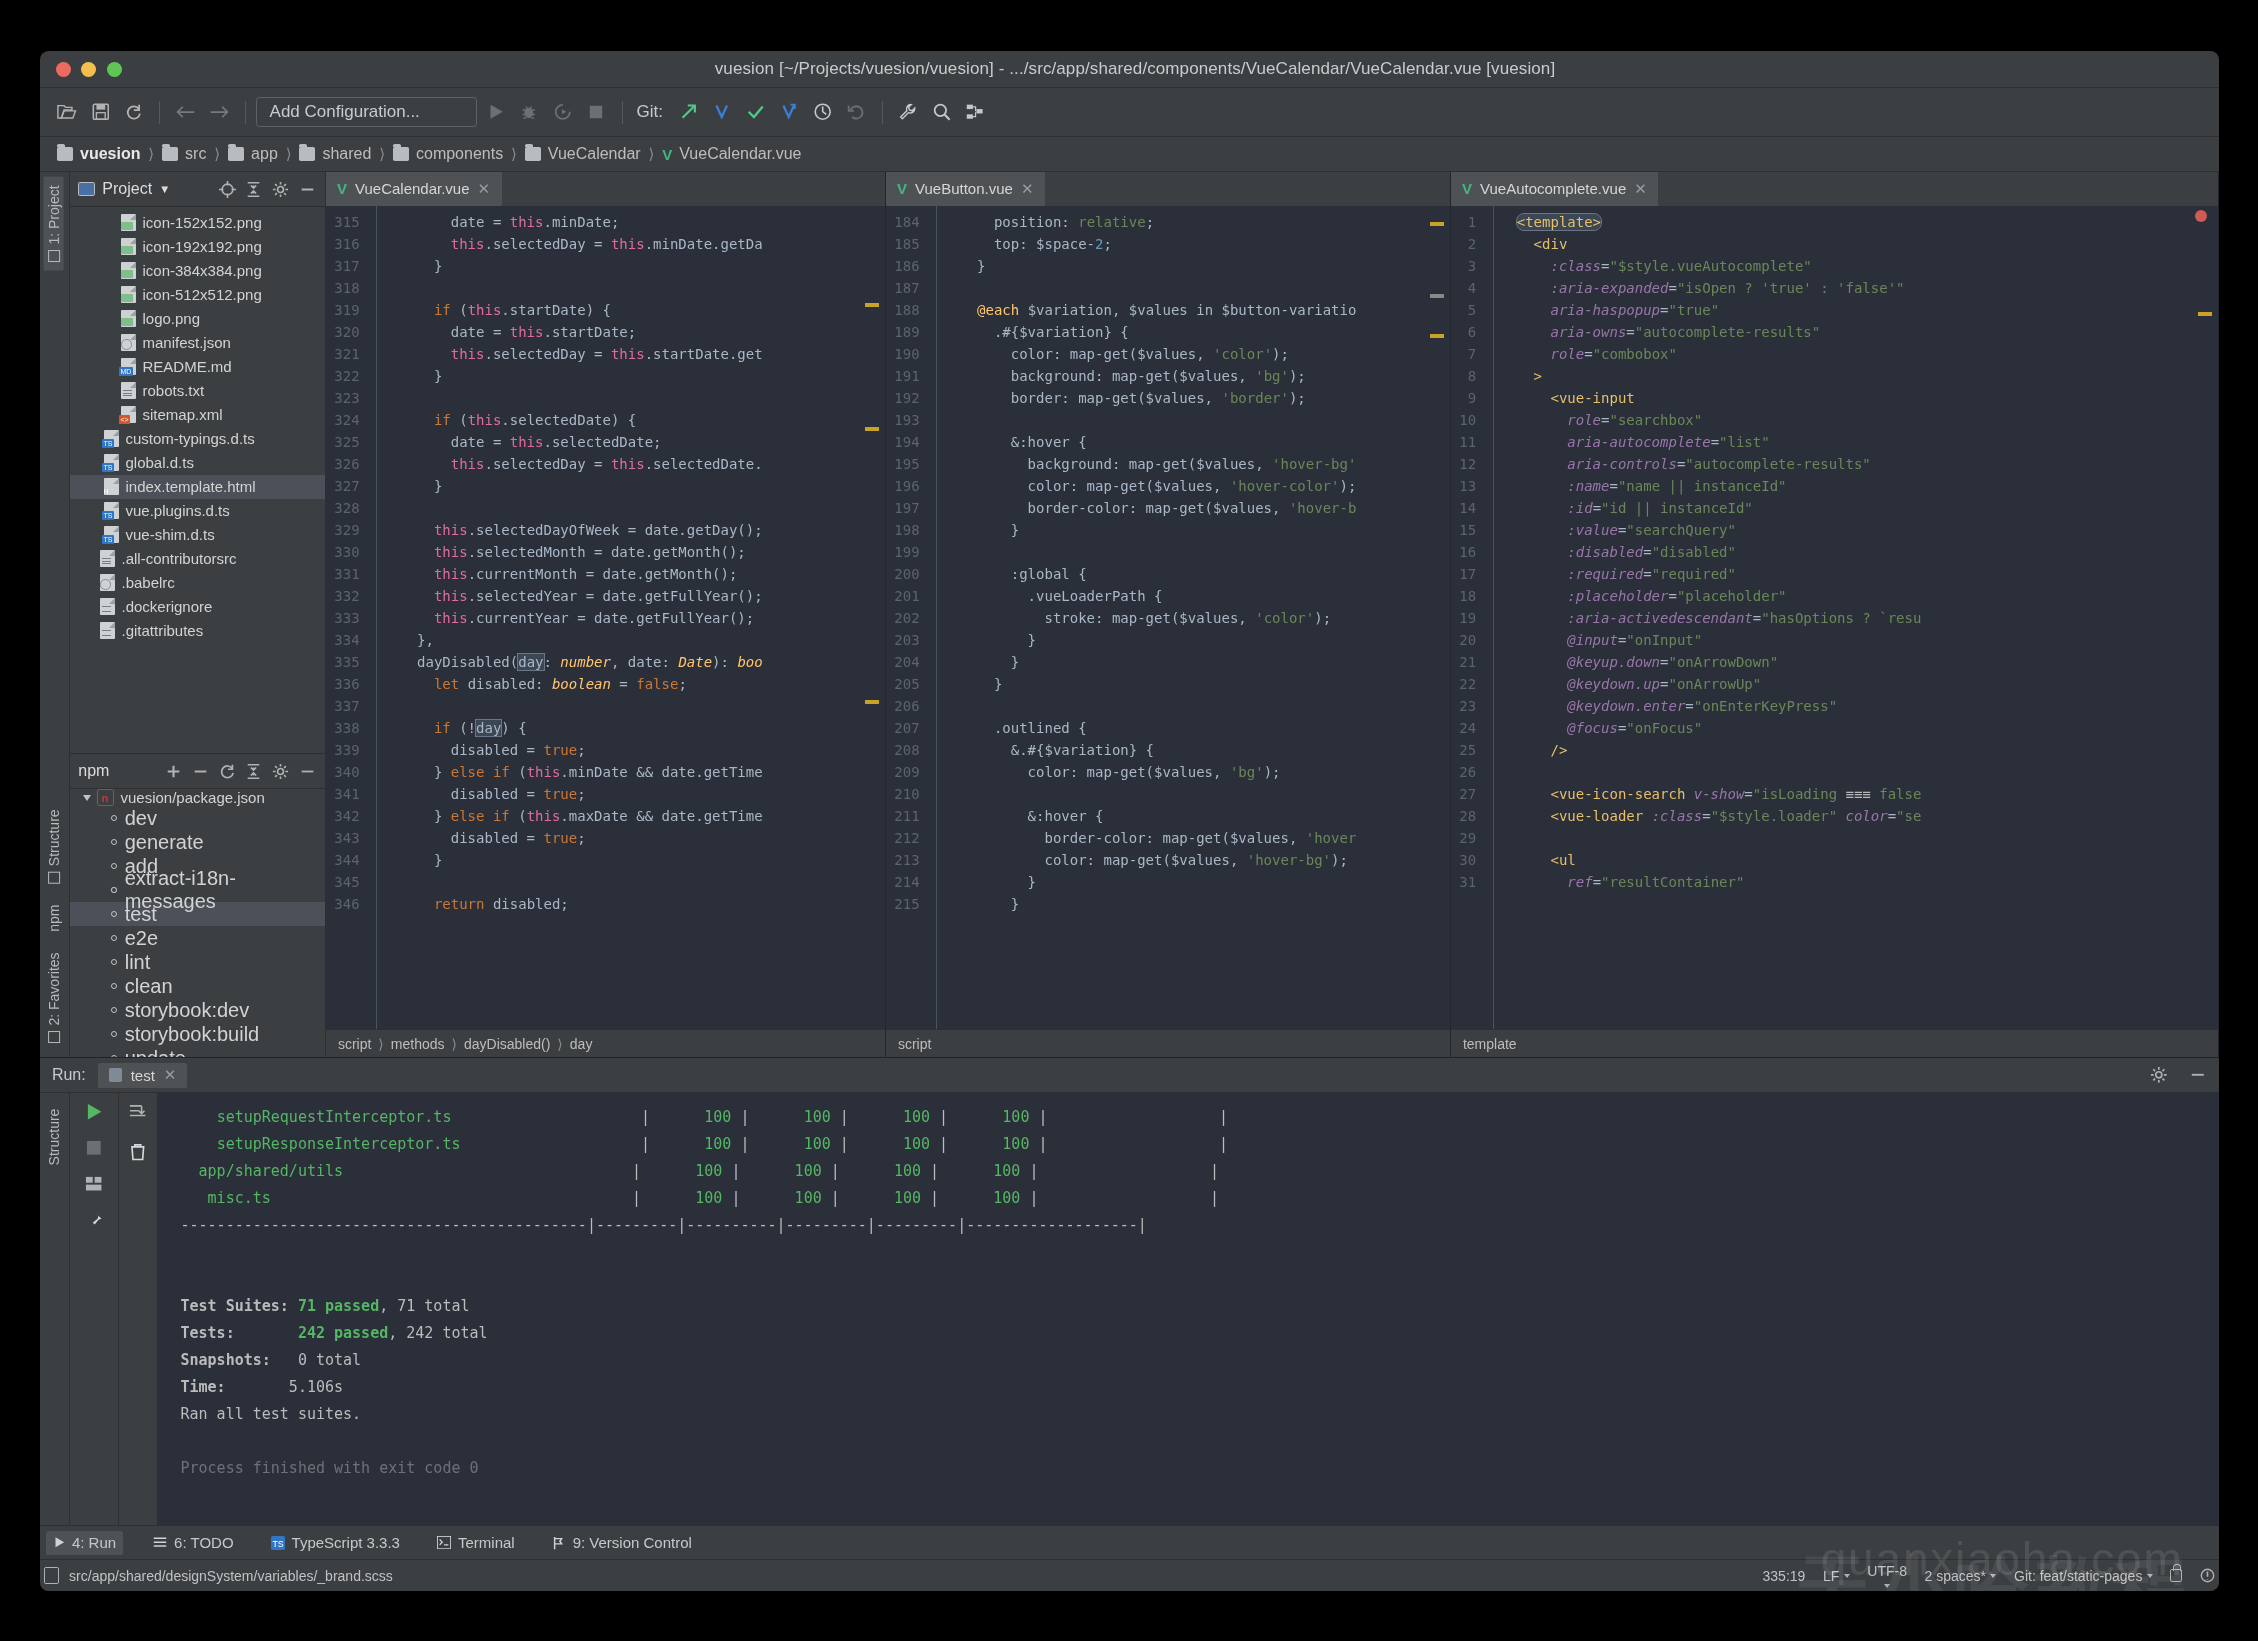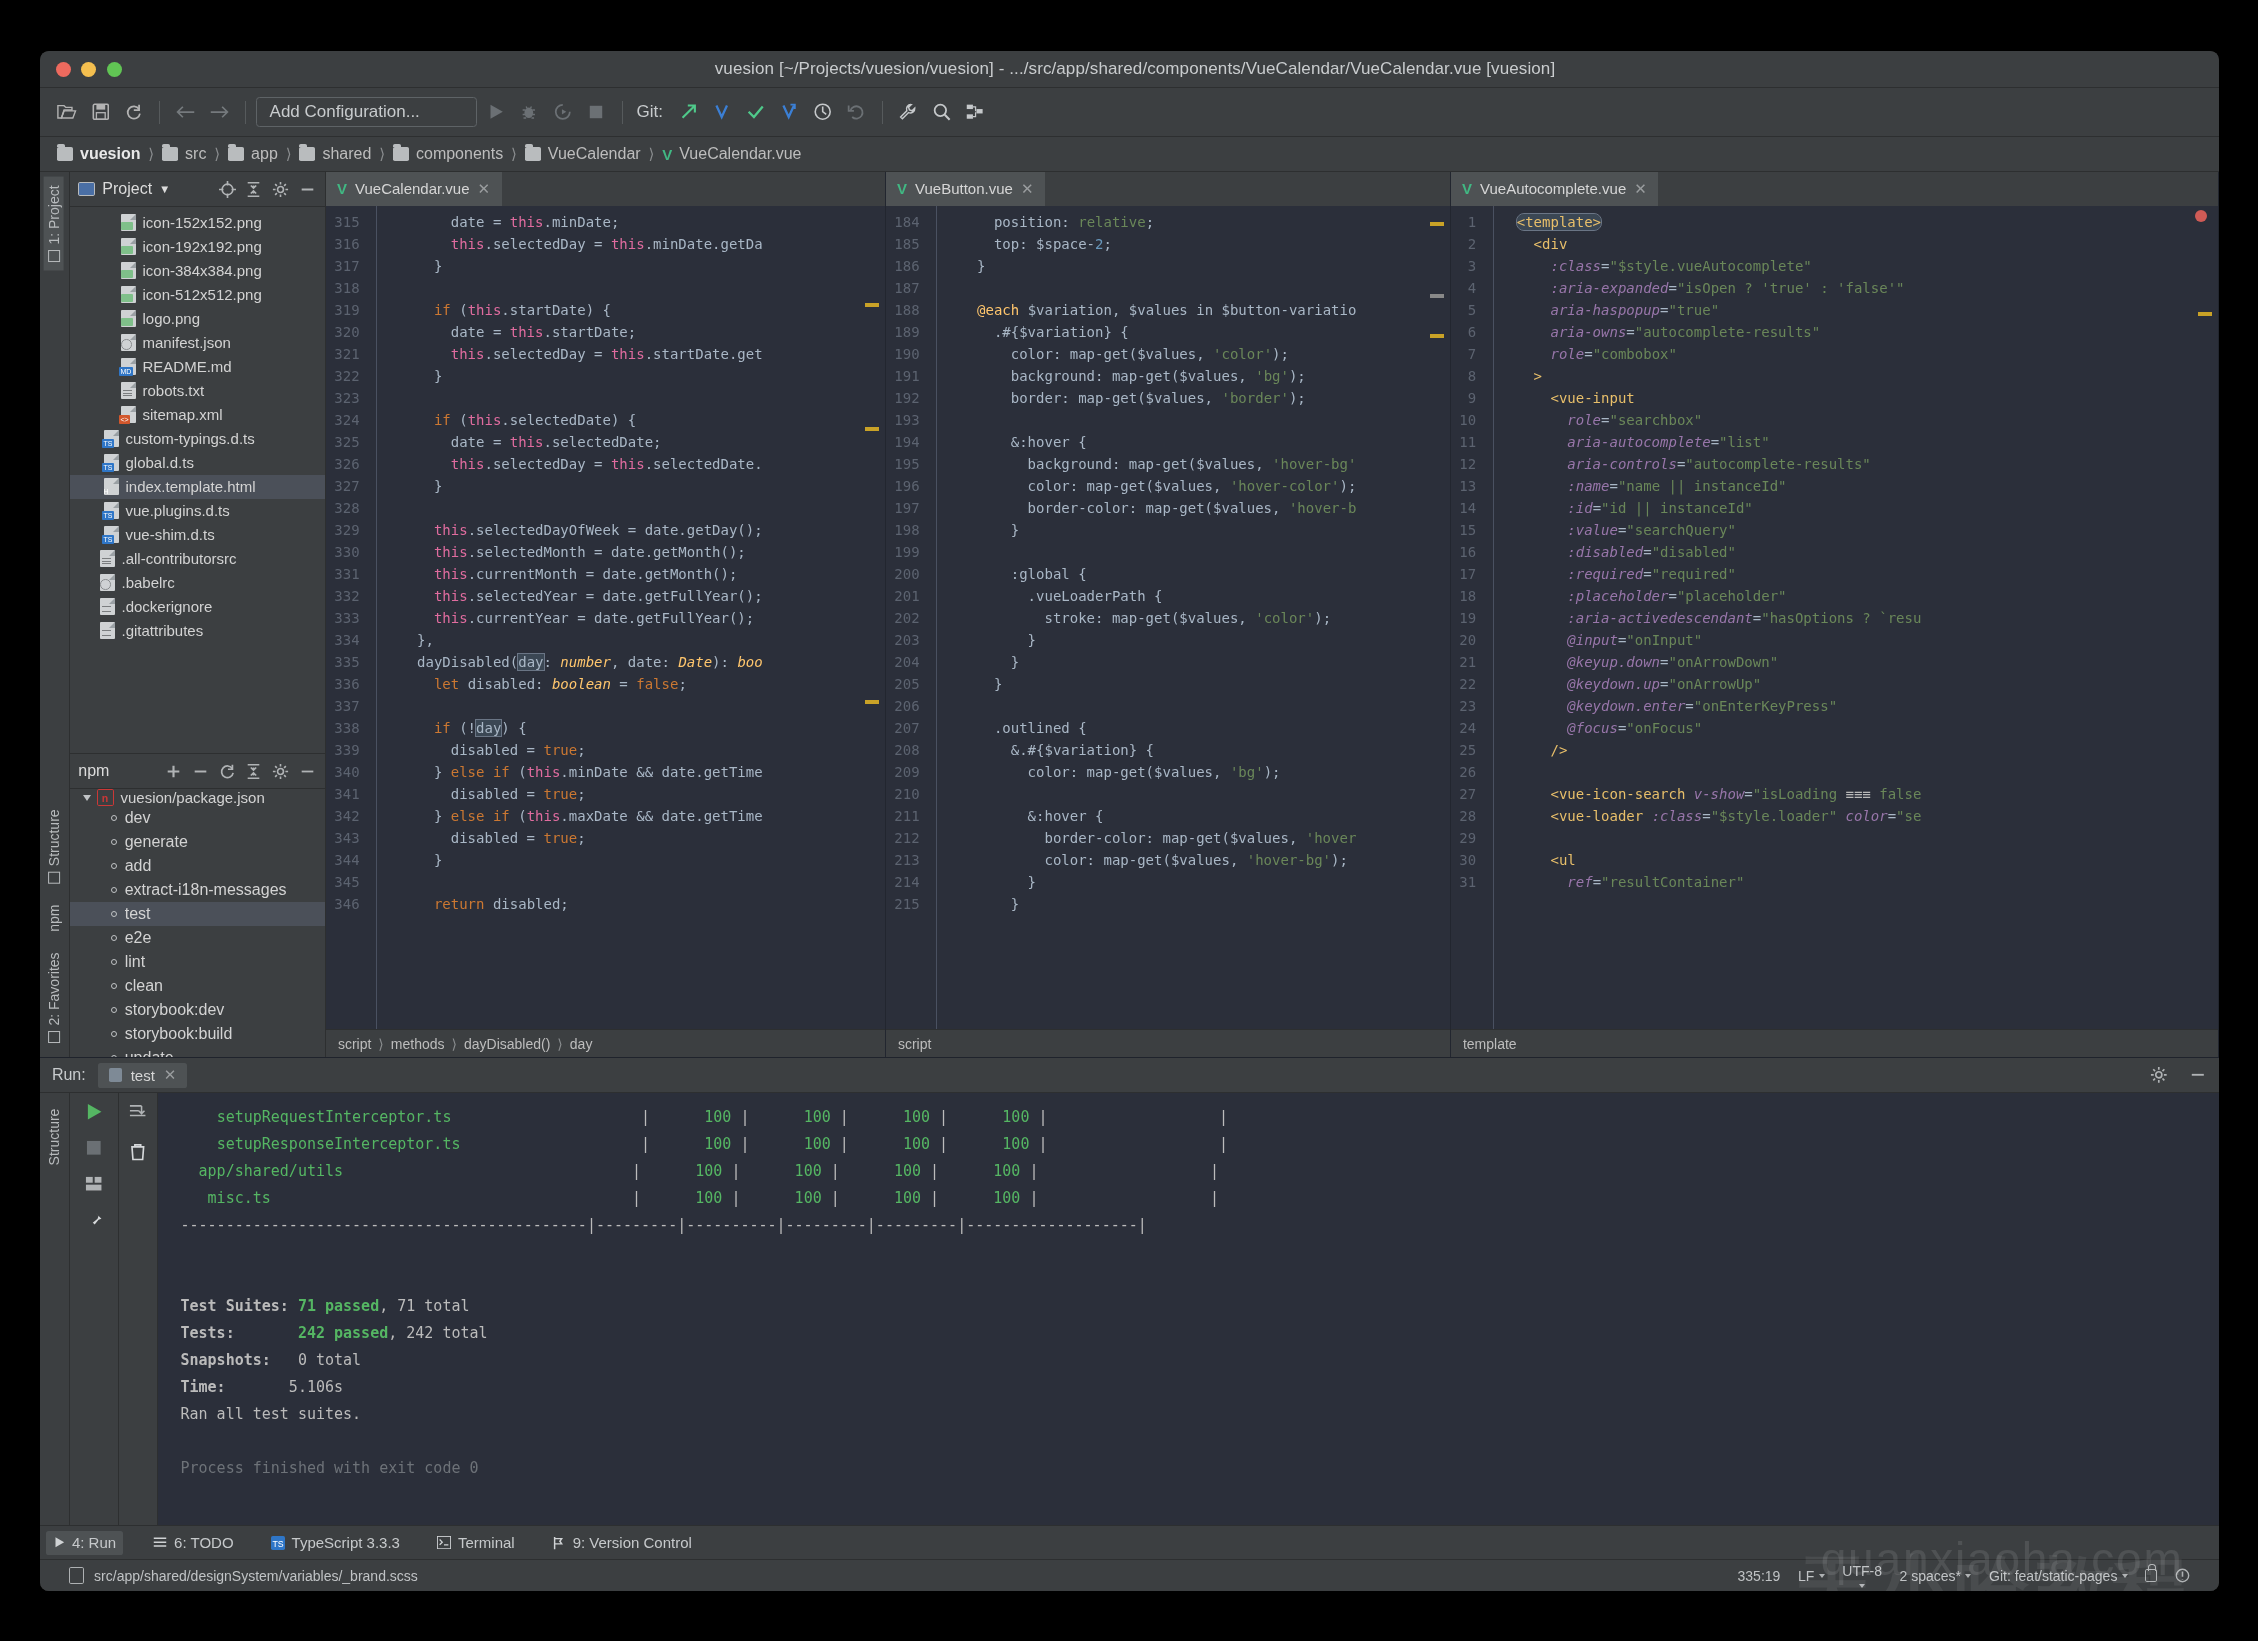--- a/index.html
+++ b/index.html
@@ -107,21 +107,21 @@
   }
   .badge.ts{background:#2f76c7;} .badge.md{background:#2f76c7;} .badge.xml{background:#d2572c;}
   .imgicon { position:absolute; bottom:0.9px; left:0.9px; width:11.5px; height:8.8px; background:#7fc08a; border-radius:0.9px; }
   .jsonicon { position:absolute; bottom:1.8px; left:0.9px; width:10.6px; height:10.6px; border:1.8px solid #8a8d8f; border-radius:50%; }
   .txtlines{position:absolute; bottom:1.8px; left:2.6px; width:8.8px; height:8px; background:repeating-linear-gradient(#7a7d7f 0 0.9px,transparent 0.9px 2.6px);}
 
   
   .npm-panel { flex:0 0 auto; display:flex; flex-direction:column; border-top:0.9px solid #2d2f30; height:304px; }
   .npm-row {
     display:flex; align-items:center; height:24px; padding-left:41px; gap:8px;
-    color:#d3d3d3; font-size:16px;
+    color:#d3d3d3; font-size:20px;
   }
   .npm-row.sel { background:#4b5059; }
   .npm-bullet { width:6.2px;height:6.2px;border:1.3px solid #c0c3c5; border-radius:50%; }
   .npm-root { display:flex;align-items:center;height:24px;padding-left:14px;gap:7px;color:#d3d3d3;font-size:15px;}
   .tri { width:0;height:0;border-left:6.2px solid #c0c3c5;border-top:4.4px solid transparent;border-bottom:4.4px solid transparent; transform:rotate(90deg);}
   .npm-pkg { width:17px;height:17px;border:1.8px solid #cb3837;border-radius:1.8px;display:flex;align-items:center;justify-content:center;color:#cb3837;font-size:10.6px;font-weight:bold;}
 
   
   .editors { flex:1; display:flex; min-width:0; background:#2b2f3a; }
   .editor {
@@ -184,21 +184,21 @@
 
   
   .toolwin-bar {
     height:34px; flex:0 0 34px; background:#3c3f41; display:flex; align-items:center;
     padding-left:6px; gap:23px; border-top:0.9px solid #2d2f30;
   }
   .tw-item{display:flex;align-items:center;gap:7px;color:#c6c9cb;font-size:15px;padding:3.5px 7px;border-radius:2.6px;}
   .tw-item.active{background:#4e5254;}
   .statusbar {
     height:32px; flex:0 0 32px; background:#3c3f41; display:flex; align-items:center;
-    padding:0 29px; gap:14px; color:#c0c3c5; font-size:14px; border-top:0.9px solid #2d2f30;
+    padding:0 4px; gap:14px; color:#c0c3c5; font-size:14px; border-top:0.9px solid #2d2f30;
   }
   .sb-left{display:flex;align-items:center;gap:10.6px;flex:1;}
   .sb-right{display:flex;align-items:center;gap:17.6px;}
   .sb-ic{width:15px;height:17px;border:1.8px solid #aeb1b3;border-radius:1.8px;}
   .caret{width:0;height:0;border-left:3.5px solid transparent;border-right:3.5px solid transparent;border-top:4.4px solid #aeb1b3;}
   .lock{width:11.5px;height:13.2px;border:1.8px solid #aeb1b3;border-radius:1.8px;position:relative;}
   .lock:before{content:"";position:absolute;top:-6.2px;left:1.8px;width:6.2px;height:6.2px;border:1.8px solid #aeb1b3;border-bottom:none;border-radius:3.5px 3.5px 0 0;}
 
   
   .watermark{

